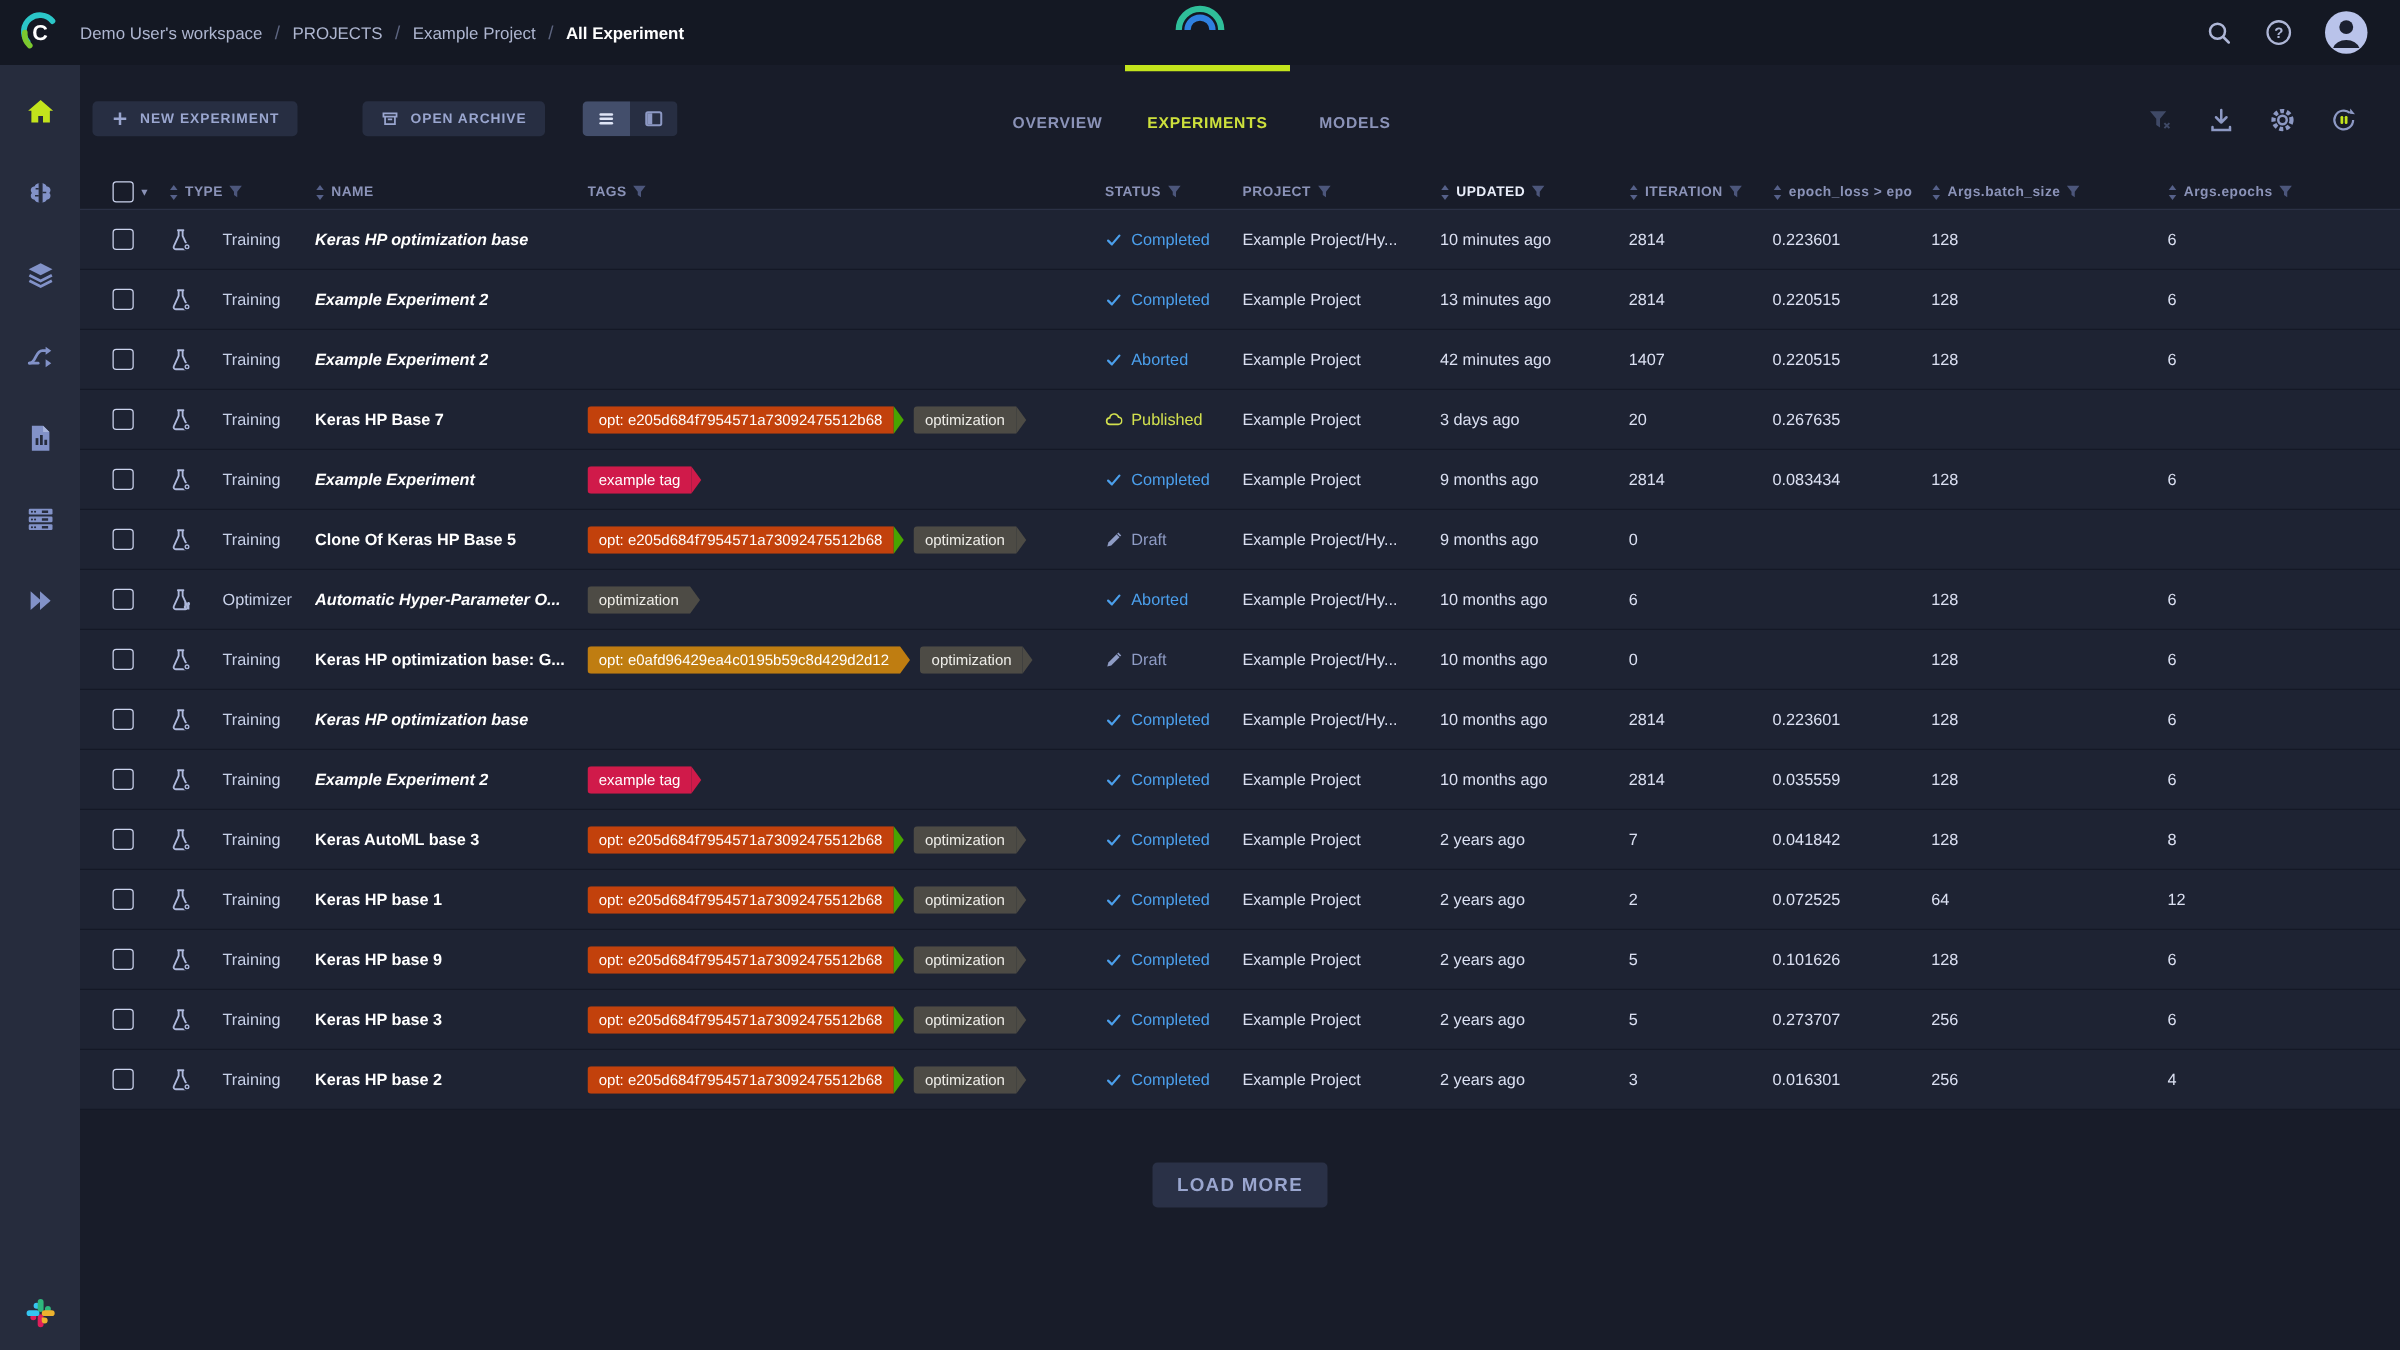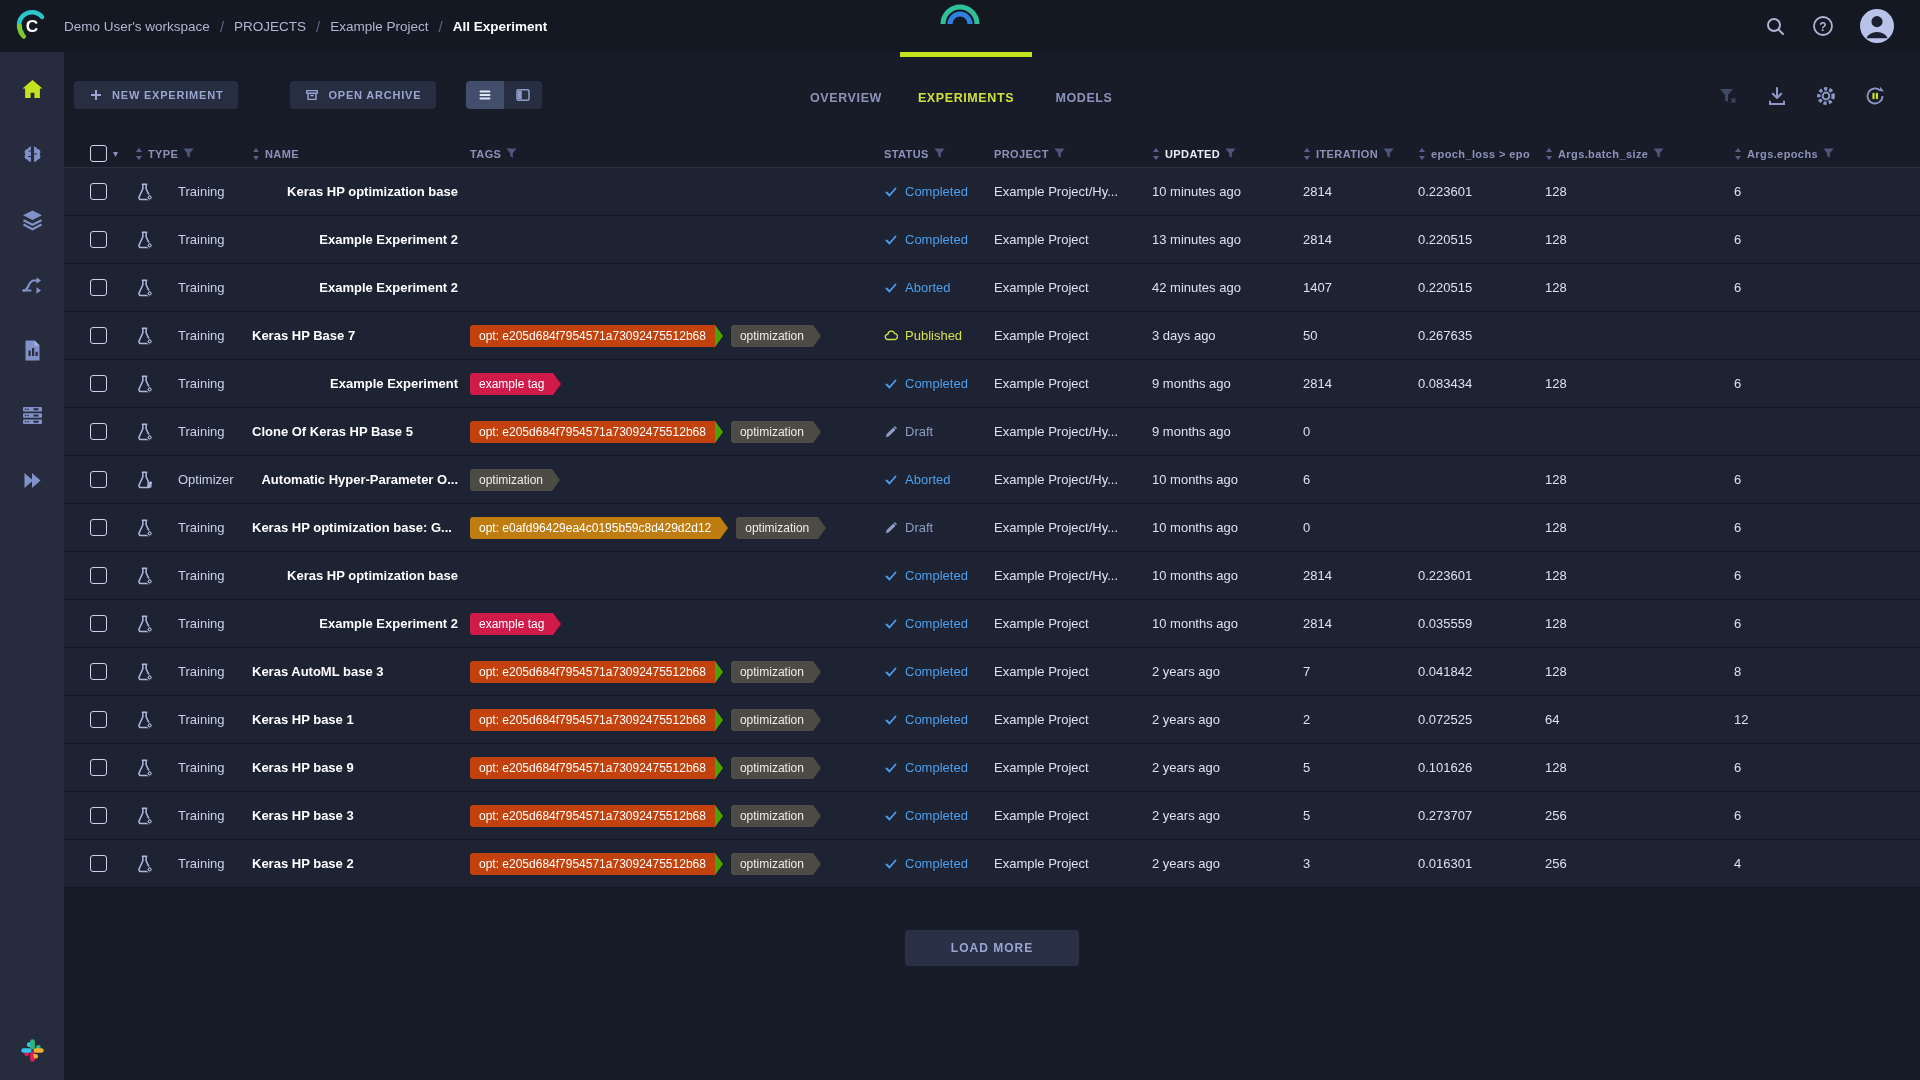--- a/index.html
+++ b/index.html
@@ -50,35 +50,35 @@
   .sort-ic svg{width:8px;height:12px;display:block;}
   .funnel-ic svg{width:11px;height:11px;display:block;opacity:.85;}
   .rows{position:absolute;left:64px;top:168px;width:1856px;}
   .row{height:48px;background:#1e2333;border-bottom:1px solid #141826;cursor:pointer;}
   .checkbox{width:15px;height:15px;border:1.5px solid #ccd4ee;border-radius:3px;background:transparent;cursor:pointer;}
   .sel-cell{display:flex;align-items:center;gap:6px;}
   .caret{color:#8b93b8;font-size:10px;cursor:pointer;}
   .type-cell{display:flex;align-items:center;gap:24px;color:#c9d2ea;font-size:13px;}
   .type-cell svg{width:19px;height:19px;flex:none;}
   .name-cell{font-size:13px;font-weight:bold;color:#ffffff;white-space:nowrap;overflow:hidden;padding-right:12px;}
-  .name-cell.italic{text-align:right;}
+  .name-cell.italic{font-style:italic;}
   .tags-cell{display:flex;align-items:center;gap:16px;overflow:hidden;}
   .tag{position:relative;height:22px;line-height:22px;padding:0 9px;font-size:12px;color:#ffffff;border-radius:3px 0 0 3px;white-space:nowrap;flex:none;}
   .tag::after{content:"";position:absolute;left:100%;top:0;border-top:11px solid transparent;border-bottom:11px solid transparent;border-left:8px solid #000;}
   .tag.green{background:#c2410c;}  .tag.green::after{border-left-color:#48a400;}
   .tag.gray{background:#4d4b45;color:#eeede8;} .tag.gray::after{border-left-color:#4d4b45;}
   .tag.orange{background:#bf7d11;} .tag.orange::after{border-left-color:#bf7d11;}
   .tag.red{background:#d01a4a;}   .tag.red::after{border-left-color:#d01a4a;}
   .status-cell{display:flex;align-items:center;gap:7px;font-size:13px;white-space:nowrap;}
   .status-cell .st-ic{display:flex;align-items:center;}
   .status-cell .st-ic svg{width:14px;height:14px;}
   .st-blue{color:#4b9fec;align-items:center;} .st-yellow{color:#d2e04e;} .st-gray{color:#8f9cc5;}
   .val-cell{font-size:13px;color:#dbe0f2;white-space:nowrap;overflow:hidden;padding-right:10px;}
   .load-wrap{position:absolute;left:64px;top:930px;width:1856px;display:flex;justify-content:center;}
-  .load-more{width:174px;height:36px;background:#2a3147;border:none;border-radius:4px;color:#9aa6cf;font-size:12px;font-weight:bold;letter-spacing:1px;font-family:"Liberation Sans",sans-serif;cursor:pointer;}
+  .load-more{width:140px;height:36px;background:#2a3147;border:none;border-radius:4px;color:#9aa6cf;font-size:15px;font-weight:bold;letter-spacing:1px;font-family:"Liberation Sans",sans-serif;cursor:pointer;}
 </style>
 </head>
 <body>
 
 <div class="topbar">
   <div class="logo-box">
     <svg viewBox="0 0 44 44" width="40" height="40">
       <path d="M11 30 A13.5 13.5 0 0 1 33 12" fill="none" stroke="#2bc6c8" stroke-width="5" stroke-linecap="round"></path>
       <path d="M13 33.5 A13.5 13.5 0 0 1 8.6 22" fill="none" stroke="#7cc92f" stroke-width="5" stroke-linecap="round"></path>
       <text x="22" y="28.5" text-anchor="middle" font-family="Liberation Sans, sans-serif" font-size="19" font-weight="bold" fill="#ffffff">C</text>
@@ -480,21 +480,21 @@
       <div class="status-cell st-yellow">
         <span class="st-ic">
           <svg viewBox="0 0 14 14" width="14" height="14">
             <path d="M4 10.5a2.6 2.6 0 0 1-.2-5.2 3.6 3.6 0 0 1 7-.6 2.4 2.4 0 0 1-.4 5.8z" stroke="currentColor" stroke-width="1.3" fill="none"></path>
           </svg>
         </span>
         <span>Published</span>
       </div>
       <div class="val-cell">Example Project</div>
       <div class="val-cell">3 days ago</div>
-      <div class="val-cell">50</div>
+      <div class="val-cell">20</div>
       <div class="val-cell">0.267635</div>
       <div class="val-cell"></div>
       <div class="val-cell"></div>
     </div>
     <div class="row grid">
       <div class="sel-cell">
         <div class="checkbox"></div>
       </div>
       <div class="type-cell">
         <svg viewBox="0 0 19 19" width="100%" height="100%" fill="none">

